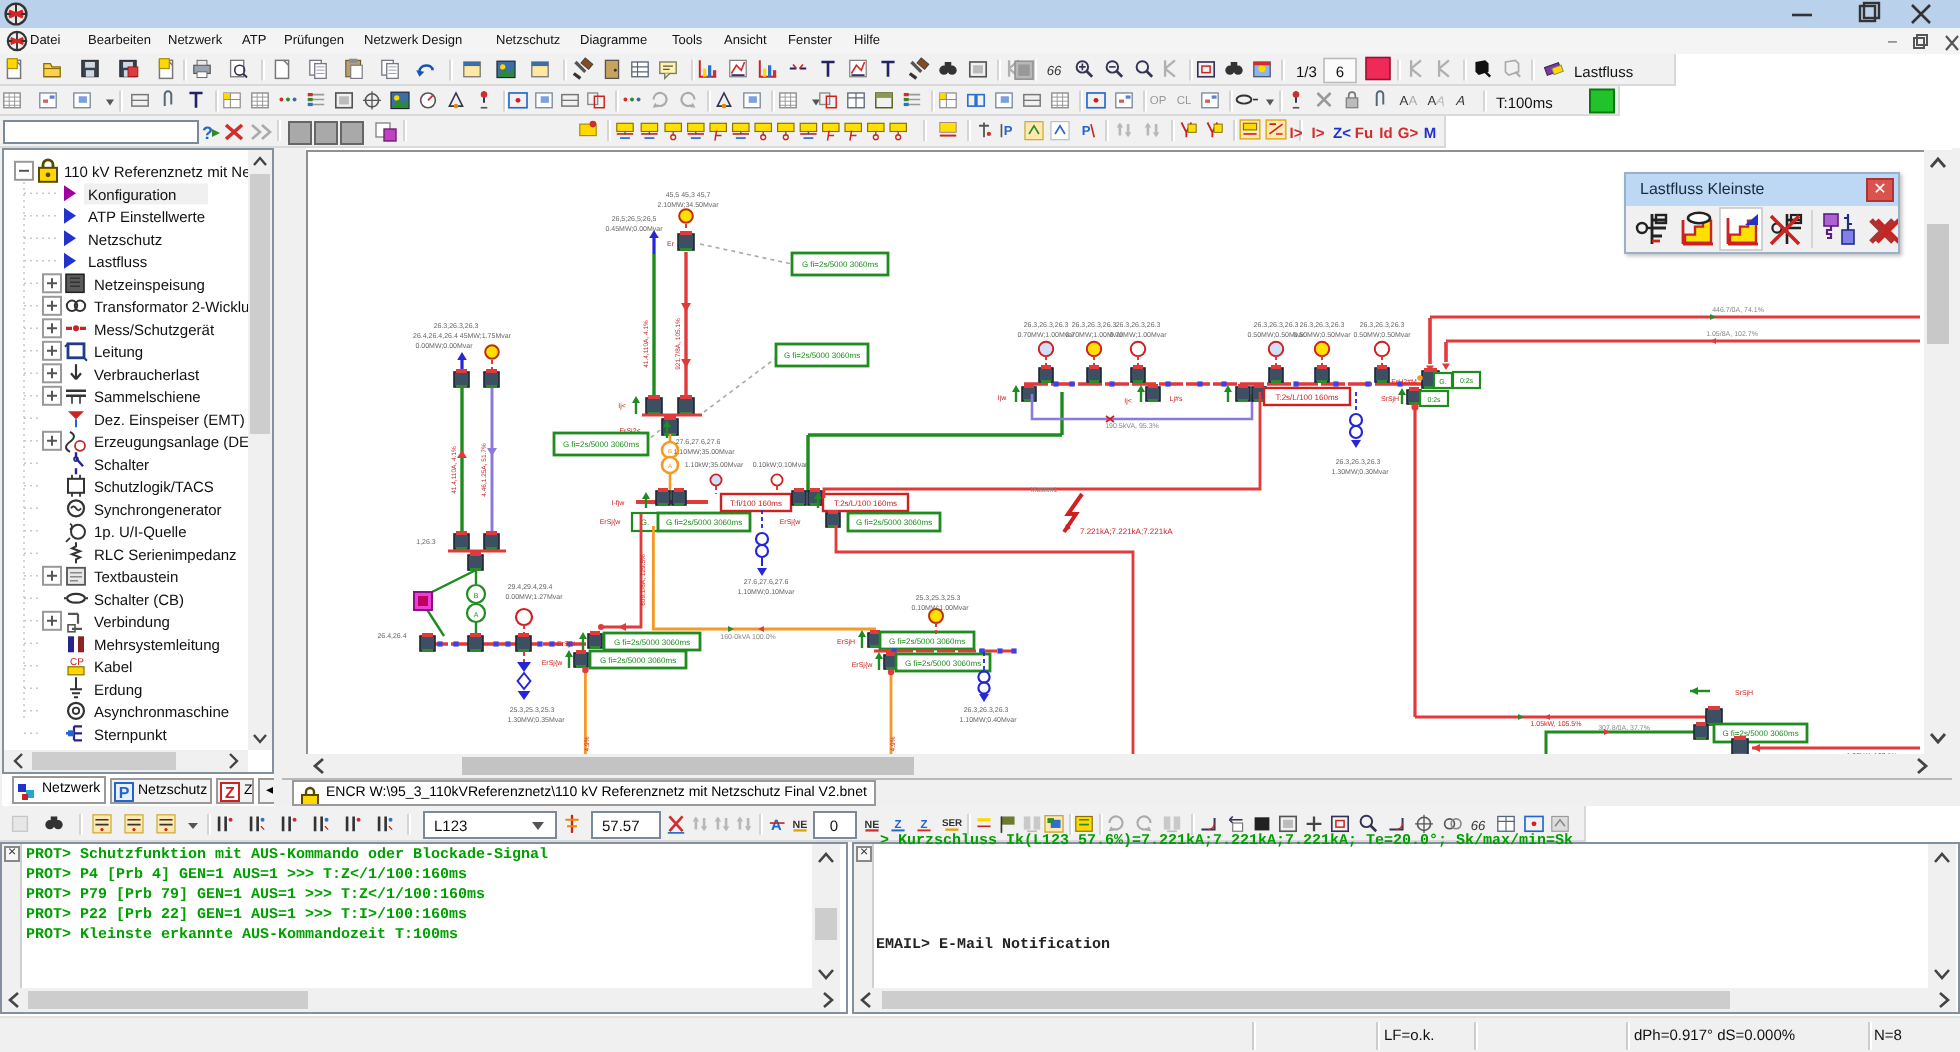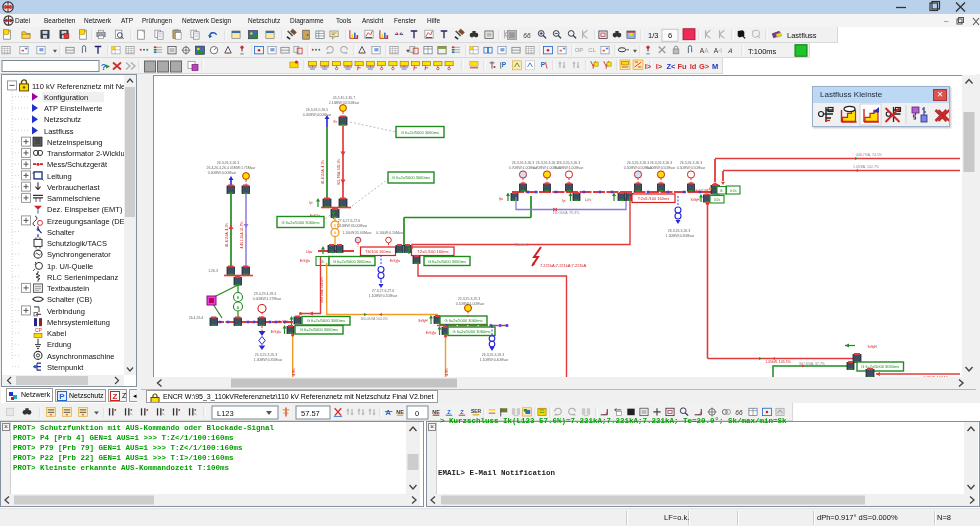--- a/index.html
+++ b/index.html
@@ -1585,15 +1585,15 @@
     <path d="M8 2.5 l-4 3.5 l4 3.5" fill="none" stroke="#444" stroke-width="1.3"></path>
     <path d="M543 2.5 l4 3.5 l-4 3.5" fill="none" stroke="#444" stroke-width="1.3"></path>
     <rect x="14" y="1.5" width="424" height="9" fill="#cdcdcd"></rect>
   </svg>
 <div class="abs status">
     <div class="psep" style="left:626px"></div>
     <div class="psep" style="left:688px"></div>
     <div class="psep" style="left:737px"></div>
     <div class="psep" style="left:813px"></div>
     <div class="psep" style="left:934px"></div>
-    <span class="abs" style="left:664px;top:4px">LF=o.k.</span>
+    <span class="abs" style="left:692px;top:4px">LF=o.k.</span>
     <span class="abs" style="left:817px;top:4px">dPh=0.917° dS=0.000%</span>
     <span class="abs" style="left:937px;top:4px">N=8</span>
   </div>
 </body></html>

